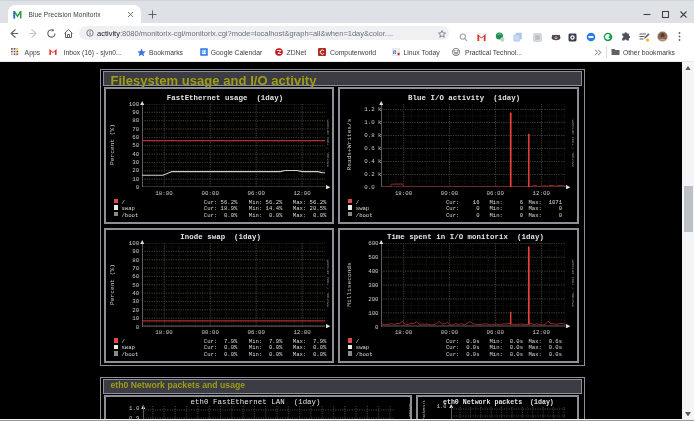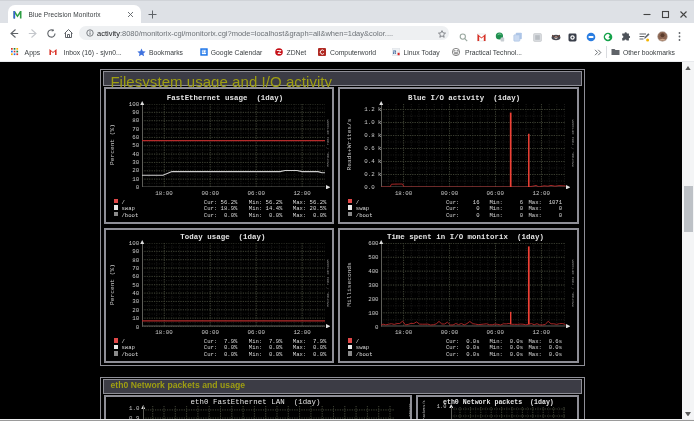--- a/index.html
+++ b/index.html
@@ -168,21 +168,21 @@
     <div class="abs" style="left:606px;top:4px;width:1px;height:12px;background:#dadce0;"></div>
     <svg class="abs" style="left:611.3px;top:6px;" width="9" height="8" viewBox="0 0 9 8">
       <path d="M0.5 1 H3.5 L4.5 2 H8.5 V7 H0.5 Z" fill="#5f6368"></path>
     </svg>
     <div class="abs" style="left:622.9px;top:6.5px;font-size:6.8px;color:#3c4043;letter-spacing:0px;white-space:nowrap;">Other bookmarks</div>
   </div>
 <div class="abs" style="left:0;top:62px;width:694px;height:359px;background:#000;"></div>
 <div class="abs" style="left:100px;top:69px;width:484.5px;height:297px;border:1.5px solid #8e8e96;"></div>
 <div class="abs" style="left:100px;top:377px;width:484.5px;height:44px;border-top:1.5px solid #8e8e96;border-left:1.5px solid #8e8e96;border-right:1.5px solid #8e8e96;"></div>
 <div class="abs" style="left:102.5px;top:71.2px;width:479.5px;height:15px;background:#3c3c45;border:1px solid #8e8e96;"></div>
-<div class="abs" style="left:110.4px;top:72.8px;font-size:15px;font-weight:normal;color:#9e9e12;letter-spacing:0.05px;">Filesystem usage and I/O activity</div>
+<div class="abs" style="left:110.4px;top:72.8px;font-size:13px;font-weight:bold;color:#9e9e12;letter-spacing:0.05px;">Filesystem usage and I/O activity</div>
 <div class="abs" style="left:102.5px;top:378.6px;width:479.5px;height:15px;background:#3c3c45;border:1px solid #8e8e96;"></div>
 <div class="abs" style="left:110.4px;top:380.4px;font-size:8.6px;font-weight:bold;color:#9e9e12;letter-spacing:0.05px;">eth0 Network packets and usage</div>
 <div class="abs" style="left:104.3px;top:86.5px;width:229.3px;height:137.3px;background:#000;border:2.8px solid #8e8e96;"></div>
 <div class="abs" style="left:337.6px;top:86.5px;width:241.9px;height:137.3px;background:#000;border:2.8px solid #8e8e96;"></div>
 <div class="abs" style="left:104.3px;top:227.5px;width:229.3px;height:135.8px;background:#000;border:2.8px solid #8e8e96;"></div>
 <div class="abs" style="left:337.6px;top:227.5px;width:241.9px;height:135.8px;background:#000;border:2.8px solid #8e8e96;"></div>
 <div class="abs" style="left:104.3px;top:394.5px;width:307.3px;height:40px;background:#000;border:2.8px solid #8e8e96;"></div>
 <div class="abs" style="left:415.6px;top:394.5px;width:163.9px;height:40px;background:#000;border:2.8px solid #8e8e96;"></div>
 <svg class="abs" style="left:141.7px;top:103.7px;" width="183.8" height="83.5" viewBox="0 0 183.8 83.5">
     <line x1="6.98" y1="0" x2="6.98" y2="83.5" stroke="#1f1f1d" stroke-width="0.9" stroke-dasharray="1 1.4"></line>
@@ -437,21 +437,21 @@
     <line x1="0" y1="41.75" x2="183.8" y2="41.75" stroke="#3a3e30" stroke-width="1" stroke-dasharray="1.2 1.2"></line>
     <line x1="0" y1="50.10" x2="183.8" y2="50.10" stroke="#3a3e30" stroke-width="1" stroke-dasharray="1.2 1.2"></line>
     <line x1="0" y1="58.45" x2="183.8" y2="58.45" stroke="#3a3e30" stroke-width="1" stroke-dasharray="1.2 1.2"></line>
     <line x1="0" y1="66.80" x2="183.8" y2="66.80" stroke="#3a3e30" stroke-width="1" stroke-dasharray="1.2 1.2"></line>
     <line x1="0" y1="75.15" x2="183.8" y2="75.15" stroke="#3a3e30" stroke-width="1" stroke-dasharray="1.2 1.2"></line>
     <line x1="0" y1="83.50" x2="183.8" y2="83.50" stroke="#3a3e30" stroke-width="1" stroke-dasharray="1.2 1.2"></line>
     <line x1="0.5" y1="0" x2="0.5" y2="83.5" stroke="#5f5f5a" stroke-width="1"></line>
     <line x1="0" y1="83.0" x2="183.8" y2="83.0" stroke="#5f5f5a" stroke-width="1"></line>
 <line x1="0" y1="77.90" x2="183.8" y2="77.90" stroke="#b62b2b" stroke-width="1.1"></line>
 </svg>
-<div class="abs mono" style="left:180.3px;top:233.3px;font-size:7.4px;font-weight:bold;color:#e4e4e4;white-space:pre;letter-spacing:0.05px;">Today usage  (1day)</div>
+<div class="abs mono" style="left:180.3px;top:233.3px;font-size:7.4px;font-weight:bold;color:#e4e4e4;white-space:pre;letter-spacing:0.05px;">Inode swap  (1day)</div>
 <div class="abs mono" style="left:72.3px;top:280.9px;width:80px;text-align:center;font-size:6.2px;color:#c9c9c9;transform:rotate(-90deg);transform-origin:center;white-space:pre;">Percent (%)</div>
 <div class="abs mono" style="left:99.30000000000001px;top:240.0px;width:40px;text-align:right;font-size:5.8px;color:#c9c9c9;white-space:pre;">100</div>
 <div class="abs mono" style="left:99.30000000000001px;top:248.35px;width:40px;text-align:right;font-size:5.8px;color:#c9c9c9;white-space:pre;">90</div>
 <div class="abs mono" style="left:99.30000000000001px;top:256.7px;width:40px;text-align:right;font-size:5.8px;color:#c9c9c9;white-space:pre;">80</div>
 <div class="abs mono" style="left:99.30000000000001px;top:265.05px;width:40px;text-align:right;font-size:5.8px;color:#c9c9c9;white-space:pre;">70</div>
 <div class="abs mono" style="left:99.30000000000001px;top:273.4px;width:40px;text-align:right;font-size:5.8px;color:#c9c9c9;white-space:pre;">60</div>
 <div class="abs mono" style="left:99.30000000000001px;top:281.75px;width:40px;text-align:right;font-size:5.8px;color:#c9c9c9;white-space:pre;">50</div>
 <div class="abs mono" style="left:99.30000000000001px;top:290.09999999999997px;width:40px;text-align:right;font-size:5.8px;color:#c9c9c9;white-space:pre;">40</div>
 <div class="abs mono" style="left:99.30000000000001px;top:298.45px;width:40px;text-align:right;font-size:5.8px;color:#c9c9c9;white-space:pre;">30</div>
 <div class="abs mono" style="left:99.30000000000001px;top:306.8px;width:40px;text-align:right;font-size:5.8px;color:#c9c9c9;white-space:pre;">20</div>

